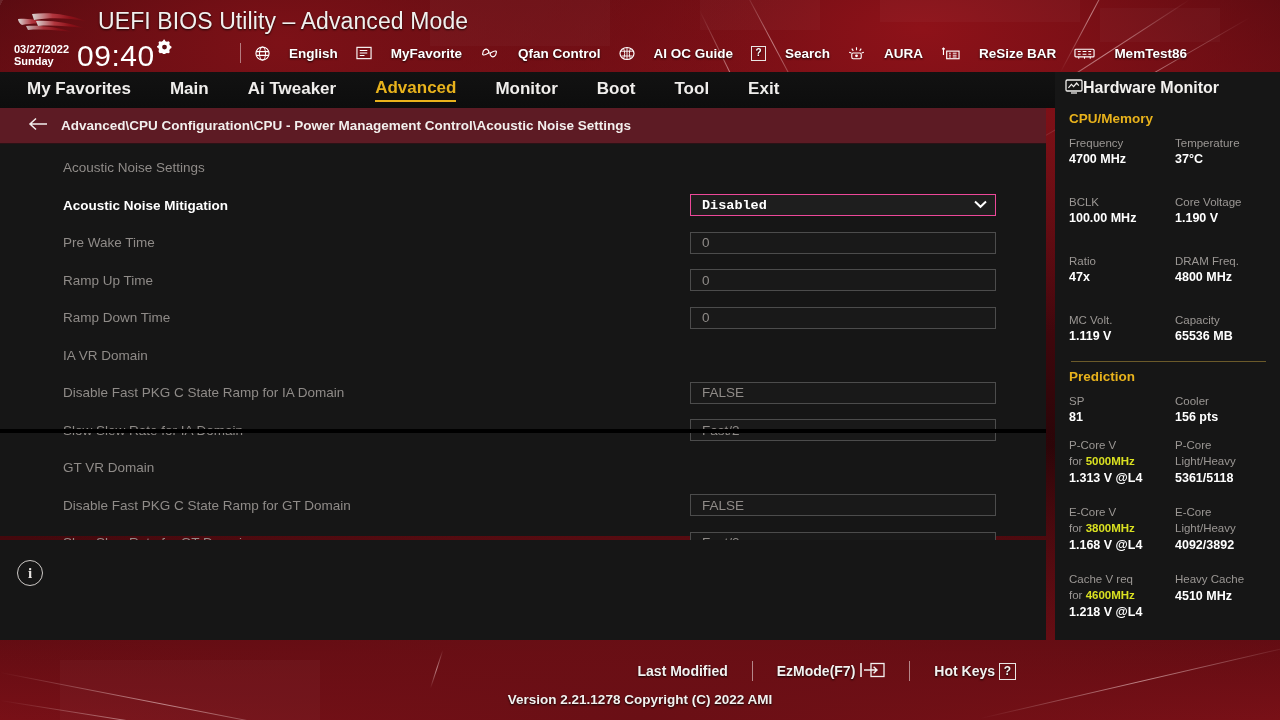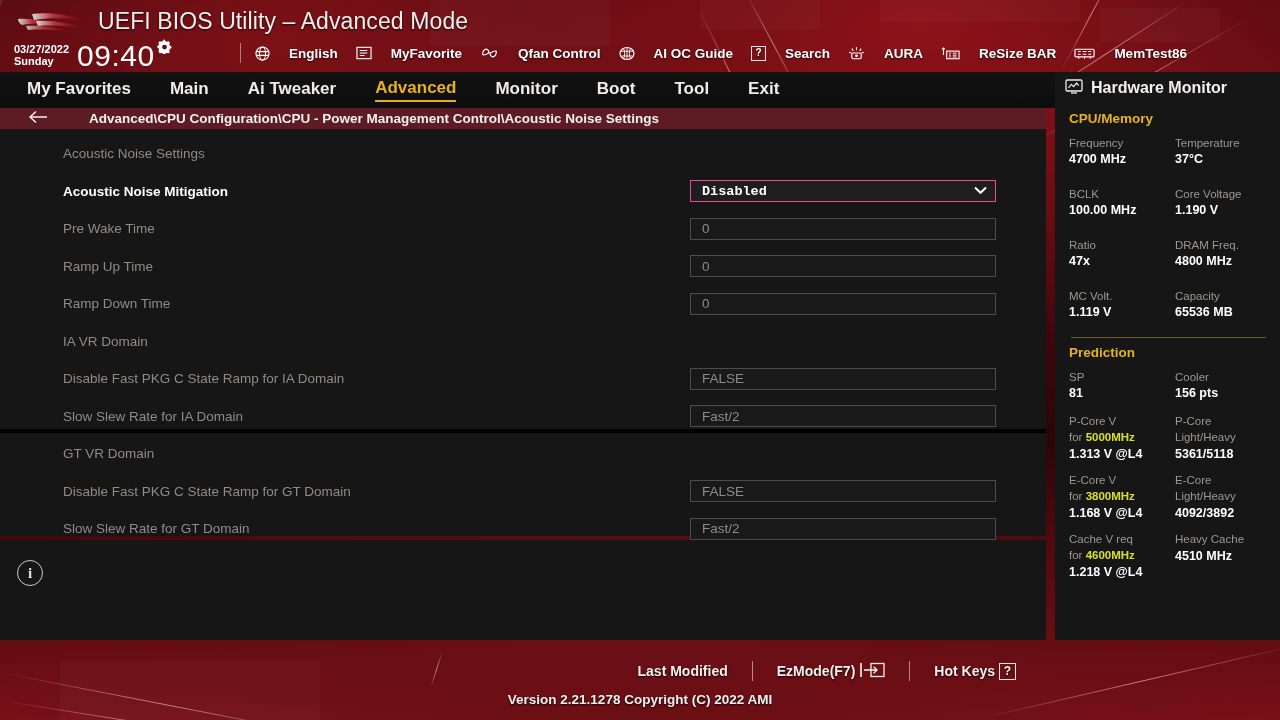--- a/index.html
+++ b/index.html
@@ -50,22 +50,22 @@
   
   #tabbar{ position:absolute; left:0; top:72px; width:1055px; height:36px;
            background:linear-gradient(180deg,#121212 0%, #0d0d0d 100%);
            display:flex; align-items:center; padding-left:27px; }
   .tab{ font-size:17px; font-weight:700; color:#f0eeec; margin-right:39px; cursor:pointer;
         padding-bottom:2px; white-space:nowrap;}
   .tab.active{ color:#e8b21c; border-bottom:2px solid #e8b21c; }
 
   
   #content{ position:absolute; left:0; top:108px; width:1046px; height:428px; background:#161616; }
-  #crumb{ height:22px; background:#5d1b24; display:flex; align-items:center; padding-left:28px;
-          border-bottom:1px solid #2a1216;gap:28px;}
+  #crumb{ height:36px; background:#5d1b24; display:flex; align-items:center; padding-left:28px;
+          border-bottom:1px solid #2a1216;}
   #crumb-arrow{ margin-right:13px; }
   #crumb-text{ font-size:13.5px; font-weight:700; color:#f2efed; }
 
   #rows{ padding-top:5px; position:relative; }
   .row{ position:relative; height:37.5px; display:flex; align-items:center; }
   .row-label{ position:absolute; left:63px; font-size:13.5px; white-space:nowrap; }
   .row-label.dim{ color:#8f8b88; }
   .row-label.sel{ color:#ffffff; font-weight:700; }
   .ctl{ position:absolute; left:690px; width:306px; height:22px; }
   .ctl.select{
@@ -83,25 +83,25 @@
   
   #infostrip{ position:absolute; left:0; top:540px; width:1046px; height:100px; background:#161616; }
   #info-icon{ position:absolute; left:17px; top:20px; width:26px; height:26px;
               border:1.6px solid #cdc9c6; border-radius:50%;
               display:flex; align-items:center; justify-content:center;
               font-size:15px; font-weight:700; color:#e6e3e0; font-family:"Liberation Serif", serif;}
 
   
   #hwm{ position:absolute; left:1055px; top:72px; width:225px; height:568px; background:#161616;
         padding:0 0 0 0; }
-  #hwm-title{ display:flex; align-items:center; gap:8px; height:32px; padding-left:10px; }
+  #hwm-title{ display:flex; align-items:center; gap:0; height:32px; padding-left:10px; }
   #hwm-title .t{ font-size:16px; font-weight:700; color:#f3f1ef; }
   .hw-section{ padding:0 12px 0 14px; }
   .hw-head{ font-size:13.5px; font-weight:700; color:#e8b21c; margin-top:7px; margin-bottom:10px;}
-  .hw-grid{ display:grid; grid-template-columns:106px 1fr; row-gap:8px; }
+  .hw-grid{ display:grid; grid-template-columns:106px 1fr; row-gap:16px; }
   .hw-cell{ margin-bottom:12px; }
   .hw-k{ font-size:11.5px; color:#9b9794; line-height:15px; }
   .hw-v{ font-size:12.5px; color:#ffffff; font-weight:700; line-height:16px; }
   .hw-k .hl{ color:#d9e021; font-weight:700; }
   .hw-rule{ height:1px; background:#6b5a2a; margin:5px 2px 0 2px; }
   .hw-tight .hw-cell{ margin-bottom:1px; }
   .hw-tight .hw-k{ line-height:16px; }
   .hw-tight .hw-v{ line-height:18px; }
 
   

